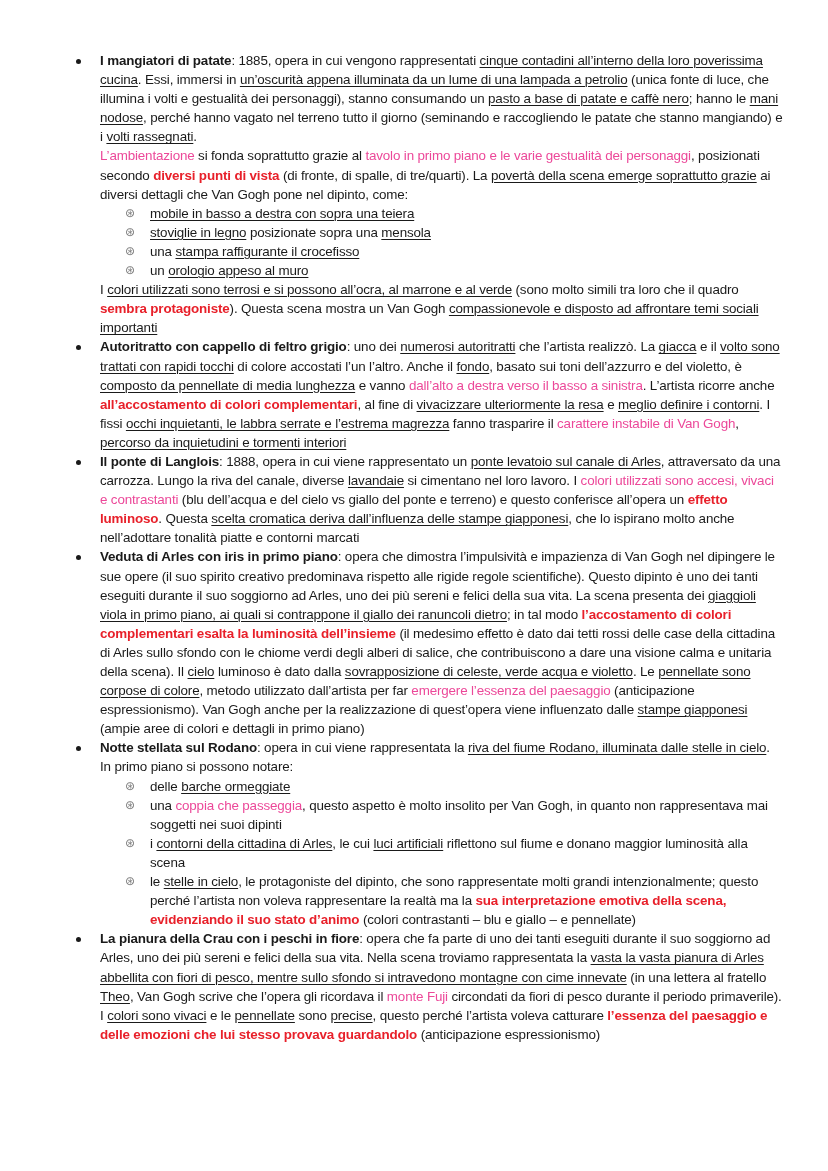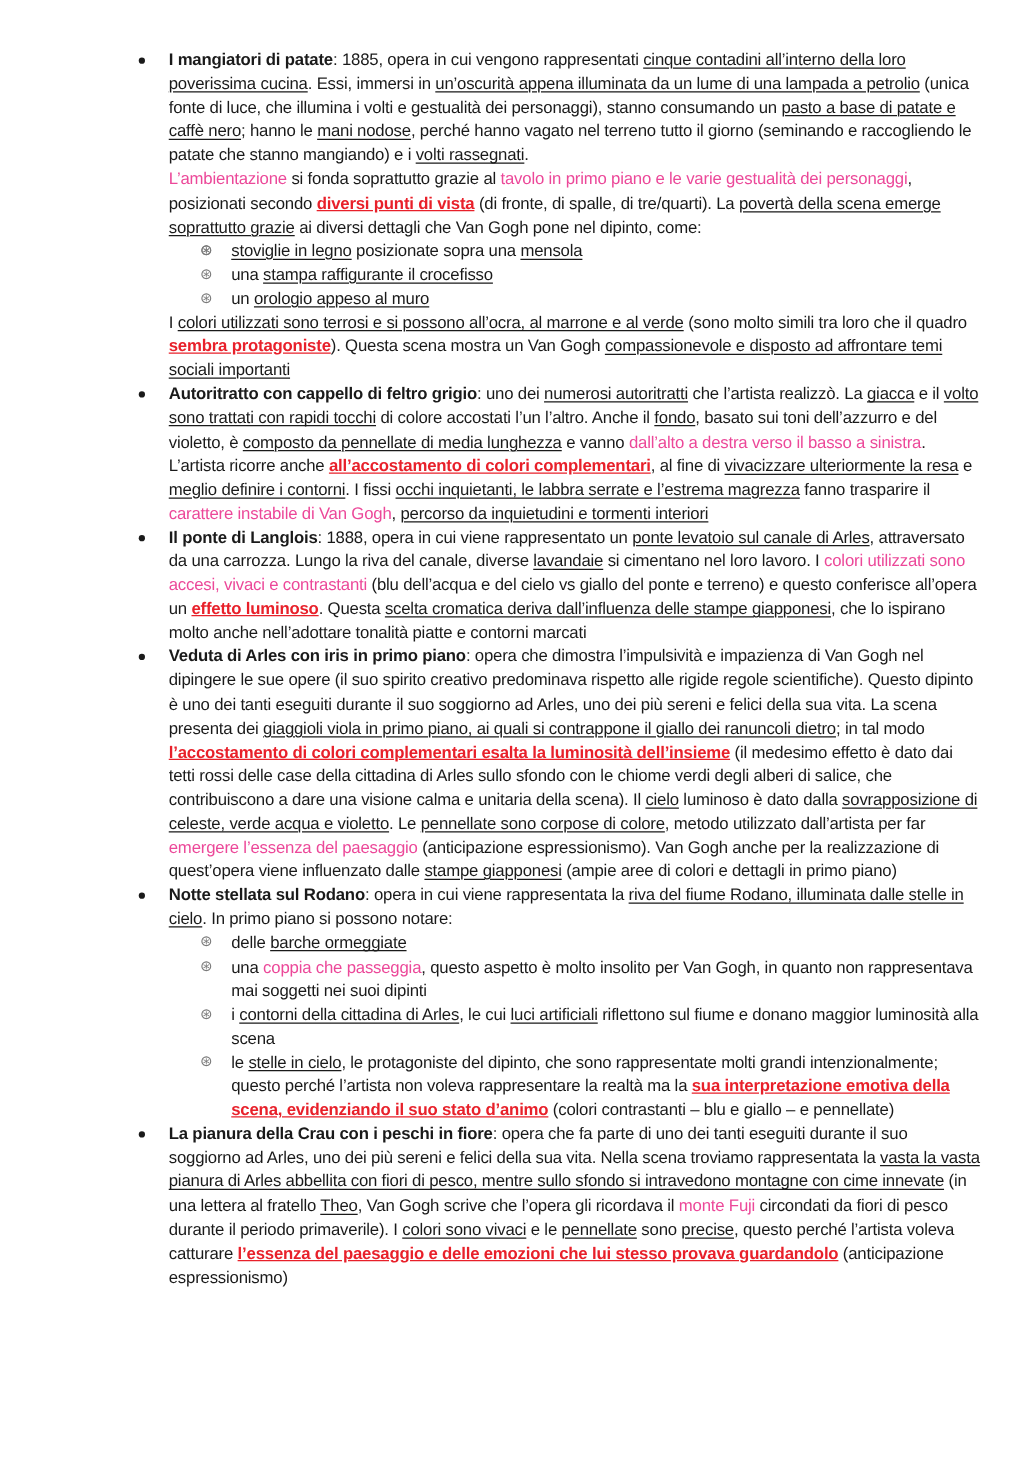--- a/index.html
+++ b/index.html
@@ -1,42 +1,42 @@
 <!DOCTYPE html>
 <html><head>
 <meta charset="utf-8">
 <style>
   html, body { margin: 0; padding: 0; background: #ffffff; }
   body {
     width: 828px; height: 1171px; overflow: hidden;
     font-family: "Liberation Sans", "DejaVu Sans", sans-serif;
     color: #1a1a1a;
   }
-  .page { position: relative; padding: 38px 44px 0 0; margin-left: 35px; }
+  .page { position: relative; padding: 51px 44px 0 0; }
   ul.main { list-style: none; margin: 0; padding: 0; }
   li.item { position: relative; padding-left: 100px; font-size: 13.4px; line-height: 19.1px; letter-spacing: -0.15px; }
   li.item .bullet { position: absolute; left: 76px; top: 8px; width: 5px; height: 5px; background: #1a1a1a; border-radius: 50%; }
   ul.sub { list-style: none; margin: 0; padding: 0; }
   li.subitem { position: relative; padding-left: 50px; }
   li.subitem .subbullet { position: absolute; left: 25px; top: 0px; color: #7a7a7a; font-size: 12px; }
   .b { font-weight: bold; }
   .u { text-decoration: underline; text-decoration-thickness: 1px; text-underline-offset: 2px; }
   .r { color: #ec4899; }
-  .rb { color: #e8202a; font-weight: bold; text-decoration: underline; }
+  .rb { color: #e8202a; font-weight: bold; }
 </style>
 </head>
 <body>
 
 <div class="page">
   <ul class="main" id="main-list">
       <li class="item">
         <span class="bullet"></span>
         <div><span class="b">I mangiatori di patate</span><span>: 1885, opera in cui vengono rappresentati </span><span class="u">cinque contadini all’interno della loro poverissima cucina</span><span>. Essi, immersi in </span><span class="u">un’oscurità appena illuminata da un lume di una lampada a petrolio</span><span> (unica fonte di luce, che illumina i volti e gestualità dei personaggi), stanno consumando un </span><span class="u">pasto a base di patate e caffè nero</span><span>; hanno le </span><span class="u">mani nodose</span><span>, perché hanno vagato nel terreno tutto il giorno (seminando e raccogliendo le patate che stanno mangiando) e i </span><span class="u">volti rassegnati</span><span>.</span><br><span class="r">L’ambientazione</span><span> si fonda soprattutto grazie al </span><span class="r">tavolo in primo piano e le varie gestualità dei personaggi</span><span>, posizionati secondo </span><span class="rb">diversi punti di vista</span><span> (di fronte, di spalle, di tre/quarti). La </span><span class="u">povertà della scena emerge soprattutto grazie</span><span> ai diversi dettagli che Van Gogh pone nel dipinto, come:</span></div>
         <ul class="sub">
-          <li class="subitem"><span class="subbullet">⊛</span></li>
+          <li class="subitem"><span class="subbullet">⊛</span><span class="u">mobile in basso a destra con sopra una teiera</span></li>
           <li class="subitem"><span class="subbullet">⊛</span><span class="u">stoviglie in legno</span><span> posizionate sopra una </span><span class="u">mensola</span></li>
           <li class="subitem"><span class="subbullet">⊛</span><span>una </span><span class="u">stampa raffigurante il crocefisso</span></li>
           <li class="subitem"><span class="subbullet">⊛</span><span>un </span><span class="u">orologio appeso al muro</span></li>
         </ul>
         <div><span>I </span><span class="u">colori utilizzati sono terrosi e si possono all’ocra, al marrone e al verde</span><span> (sono molto simili tra loro che il quadro </span><span class="rb">sembra protagoniste</span><span>). Questa scena mostra un Van Gogh </span><span class="u">compassionevole e disposto ad affrontare temi sociali importanti</span></div>
       </li>
       <li class="item">
         <span class="bullet"></span>
         <div><span class="b">Autoritratto con cappello di feltro grigio</span><span>: uno dei </span><span class="u">numerosi autoritratti</span><span> che l’artista realizzò. La </span><span class="u">giacca</span><span> e il </span><span class="u">volto sono trattati con rapidi tocchi</span><span> di colore accostati l’un l’altro. Anche il </span><span class="u">fondo</span><span>, basato sui toni dell’azzurro e del violetto, è </span><span class="u">composto da pennellate di media lunghezza</span><span> e vanno </span><span class="r">dall’alto a destra verso il basso a sinistra</span><span>. L’artista ricorre anche </span><span class="rb">all’accostamento di colori complementari</span><span>, al fine di </span><span class="u">vivacizzare ulteriormente la resa</span><span> e </span><span class="u">meglio definire i contorni</span><span>. I fissi </span><span class="u">occhi inquietanti, le labbra serrate e l’estrema magrezza</span><span> fanno trasparire il </span><span class="r">carattere instabile di Van Gogh</span><span>, </span><span class="u">percorso da inquietudini e tormenti interiori</span></div>
       </li>

